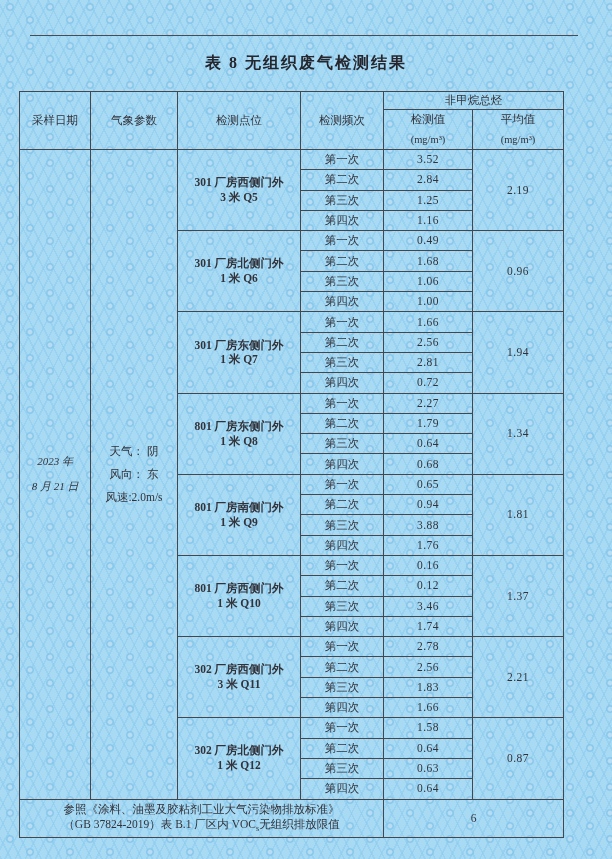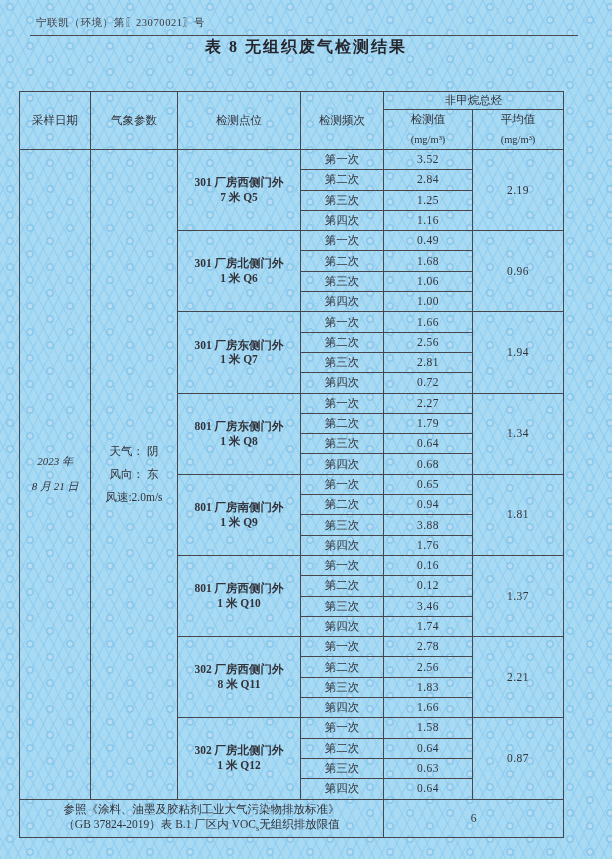--- a/index.html
+++ b/index.html
@@ -24,21 +24,21 @@
   .doc-number {
     position: absolute; left: 36px; top: 16px;
     font-size: 10.5px; letter-spacing: 0.6px; color: #3a3b42;
     white-space: nowrap;
   }
   .header-rule {
     position: absolute; left: 30px; top: 35px; width: 548px; height: 0;
     border-top: 1.4px solid #4b4b52;
   }
   .page-title {
-    position: absolute; left: 0; top: 37px; width: 612px;
+    position: absolute; left: 0; top: 53px; width: 612px;
     text-align: center; font-size: 16px; font-weight: 700;
     letter-spacing: 2px; color: #26272e;
   }
   table.report {
     position: absolute; left: 19px; top: 91px; width: 544px;
     border-collapse: collapse; table-layout: fixed;
     border: 1.6px solid #3f3f46;
   }
   table.report td {
     border: 1px solid #46464d;
@@ -57,21 +57,20 @@
   tr.fr td { height: 38px; }
   td.footnote { font-size: 11px; line-height: 1.55; }
   td.footnote sub { font-size: 8px; }
   td.pageno { font-size: 11.5px; }
 </style>
 </head>
 <body>
 
 <div class="page">
 
-  <div class="doc-number">宁联凯（环境）第〖23070021〗号</div>
   <div class="header-rule"></div>
   <div class="page-title">表 8  无组织废气检测结果</div>
 
   <table class="report">
     <colgroup>
       <col style="width:71px">
         <col style="width:87px">
         <col style="width:123px">
       <col style="width:83px">
         <col style="width:89px">
@@ -102,21 +101,21 @@
         <div>2023 年</div>
         <div>8 月 21 日</div>
       </td>
       <td rowspan="32" class="weather-cell">
         <div>天气： 阴</div>
         <div>风向： 东</div>
         <div>风速:2.0m/s</div>
       </td>
       <td rowspan="4" class="loc">
         <div>301 厂房西侧门外</div>
-        <div>7 米 Q5</div>
+        <div>3 米 Q5</div>
       </td>
       <td class="freq">第一次</td>
       <td class="val">3.52</td>
       <td rowspan="4" class="avg">2.19</td>
     </tr>
     <tr class="dr">
       <td class="freq">第二次</td>
       <td class="val">2.84</td>
     </tr>
     <tr class="dr">
@@ -234,21 +233,21 @@
       <td class="val">3.46</td>
     </tr>
     <tr class="dr">
       <td class="freq">第四次</td>
       <td class="val">1.74</td>
     </tr>
 
     <tr class="dr">
       <td rowspan="4" class="loc">
         <div>302 厂房西侧门外</div>
-        <div>8 米 Q11</div>
+        <div>3 米 Q11</div>
       </td>
       <td class="freq">第一次</td>
       <td class="val">2.78</td>
       <td rowspan="4" class="avg">2.21</td>
     </tr>
     <tr class="dr">
       <td class="freq">第二次</td>
       <td class="val">2.56</td>
     </tr>
     <tr class="dr">

